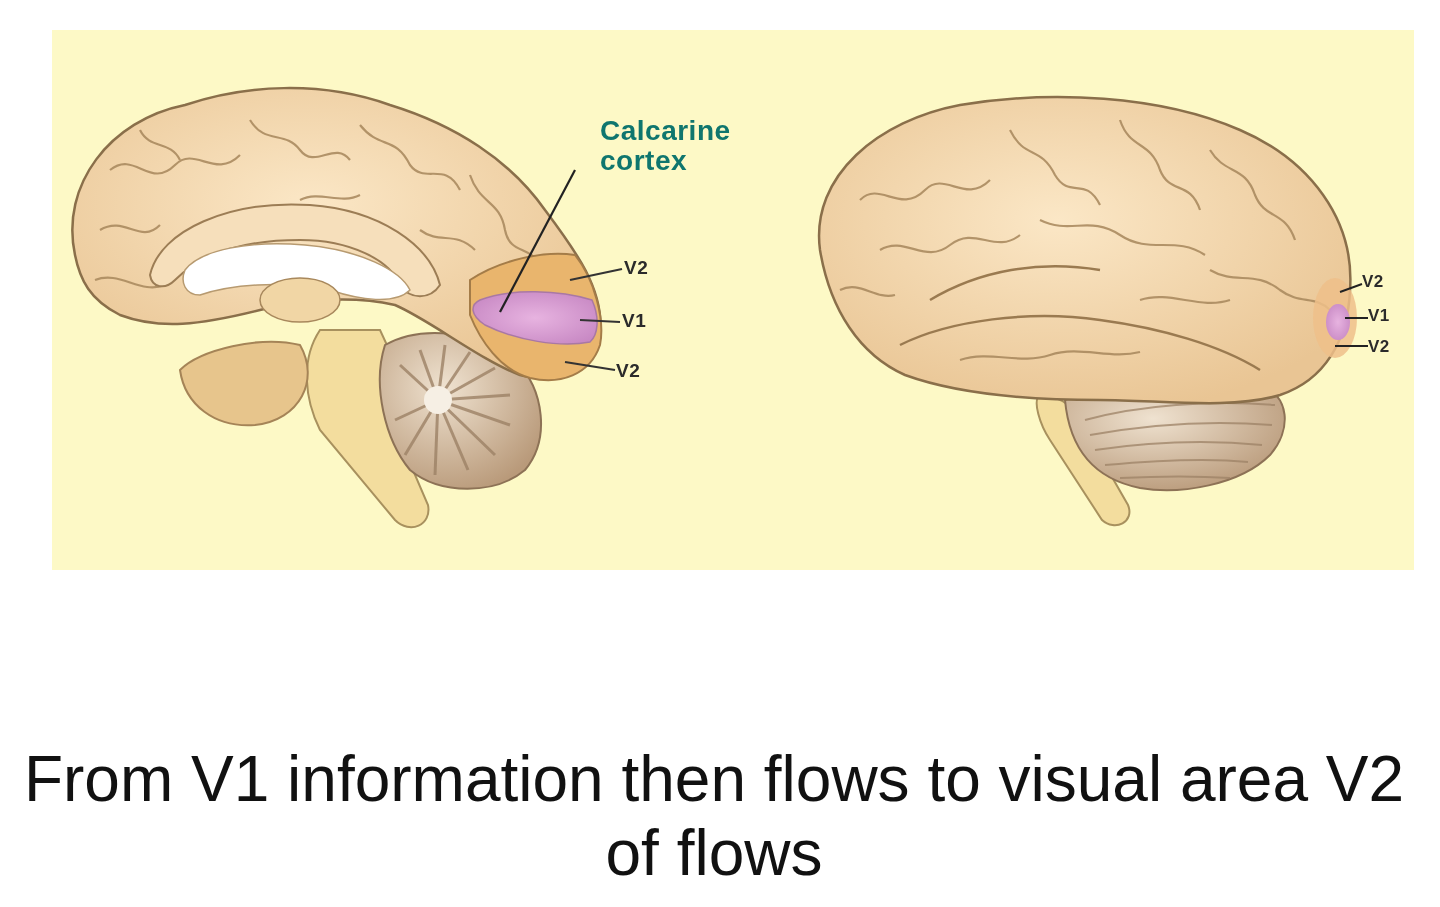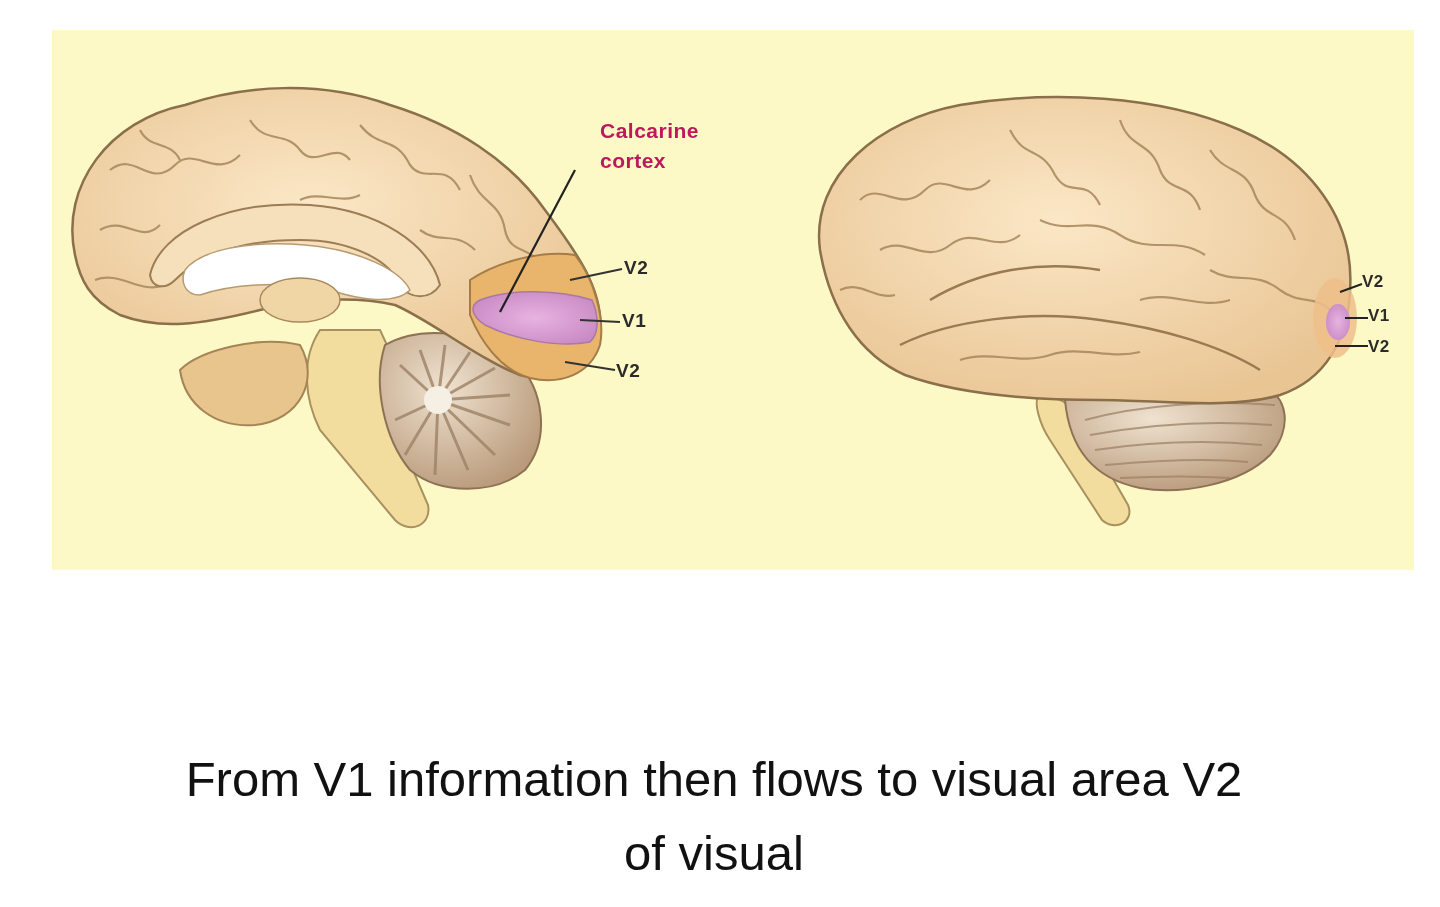--- a/index.html
+++ b/index.html
@@ -1,21 +1,21 @@
 <!DOCTYPE html>
 <html><head>
   <meta charset="utf-8">
   <style>
     html, body { margin:0; padding:0; background:#ffffff; }
     body { width:1440px; height:907px; position:relative; overflow:hidden; font-family:"Liberation Sans", sans-serif; }
     .panel { position:absolute; left:52px; top:30px; width:1362px; height:540px; background:#fdf9c6; }
     .figure { position:absolute; left:0; top:0; width:1440px; height:907px; }
     .lbl { position:absolute; font-family:"Liberation Sans", sans-serif; font-weight:bold; color:#2b2b2b; font-size:19px; letter-spacing:0.5px; }
-    .lbl-fissure { font-weight:bold; font-size:21px; line-height:30px; color:#be185d; }
-    .caption { position:absolute; left:0; width:1428px; text-align:center; font-family:"Liberation Sans", sans-serif; font-size:49px; color:#111; line-height:62px; }
+    .lbl-fissure { font-weight:bold; font-size:28px; line-height:30px; color:#0f766e; }
+    .caption { position:absolute; left:0; width:1428px; text-align:center; font-family:"Liberation Sans", sans-serif; font-size:64px; color:#111; line-height:62px; }
   </style>
 </head>
 <body>
 
 <div class="panel"></div>
 
 <svg class="figure" viewBox="0 0 1440 907" xmlns="http://www.w3.org/2000/svg">
   <defs>
     <radialGradient id="cortexGrad" cx="45%" cy="40%" r="65%">
       <stop offset="0%" stop-color="#fbe7c6"></stop>
@@ -134,13 +134,13 @@
 </div>
 <div class="lbl" style="left:624px; top:257px;">V2</div>
 <div class="lbl" style="left:622px; top:310px;">V1</div>
 <div class="lbl" style="left:616px; top:360px;">V2</div>
 
 <div class="lbl" style="left:1362px; top:272px; font-size:17px;">V2</div>
 <div class="lbl" style="left:1368px; top:306px; font-size:17px;">V1</div>
 <div class="lbl" style="left:1368px; top:337px; font-size:17px;">V2</div>
 
 <div class="caption" style="top:748px;">From V1 information then flows to visual area V2</div>
-<div class="caption" style="top:822px;">of visual</div>
+<div class="caption" style="top:822px;">of flows</div>
 
 </body></html>

